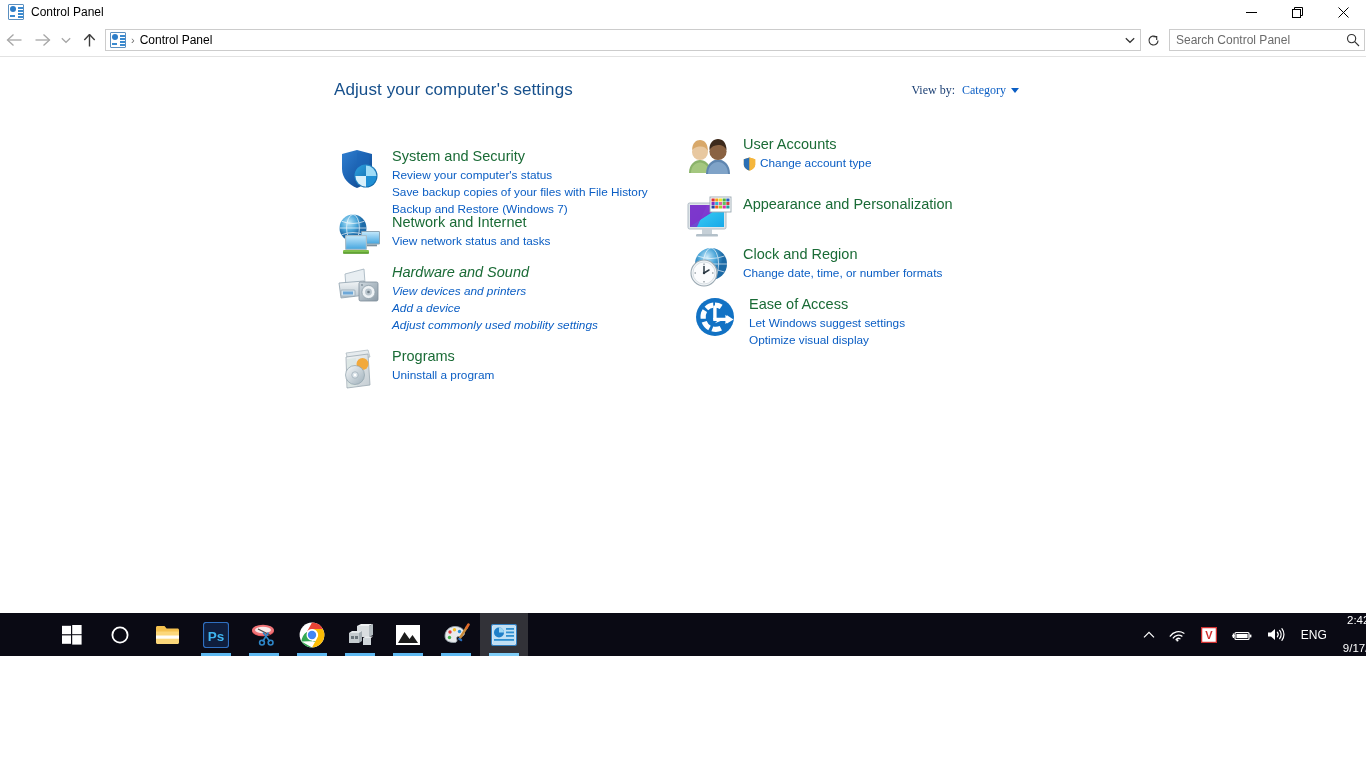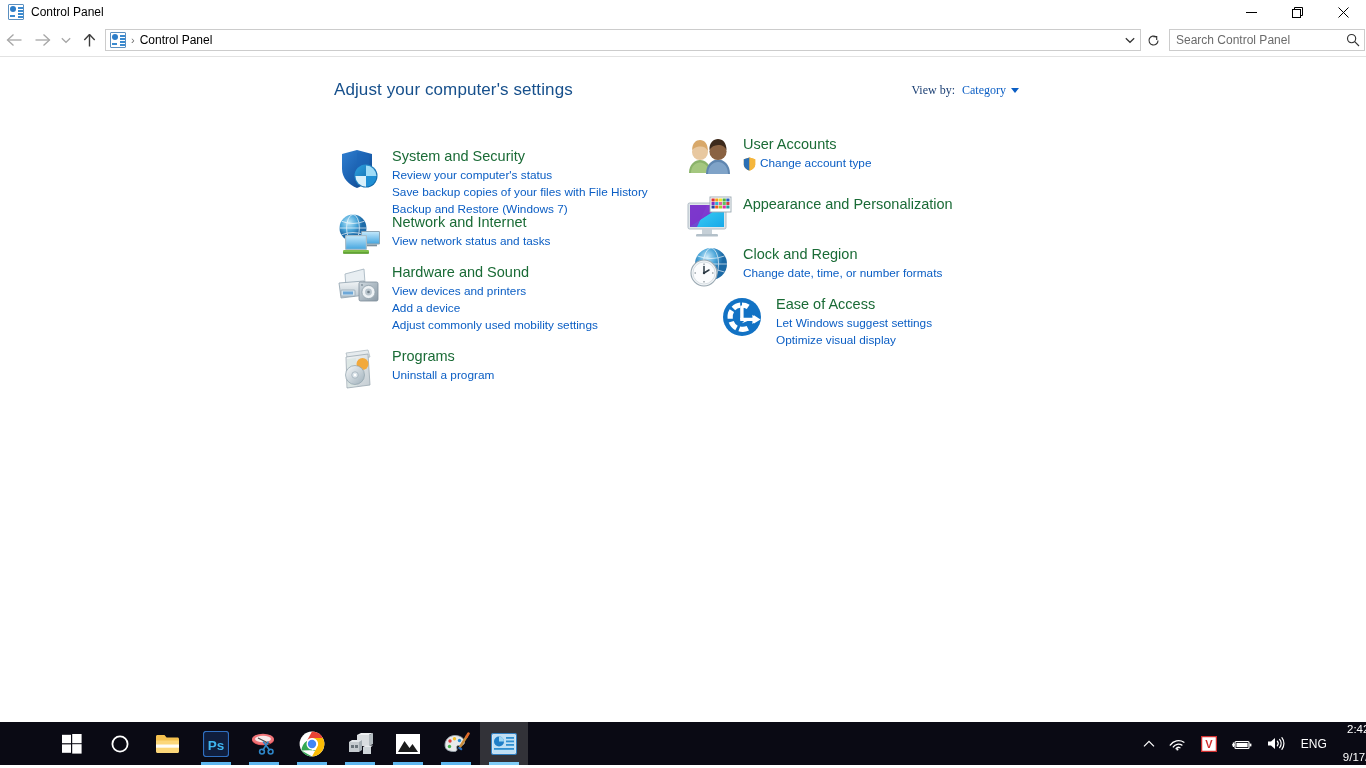--- a/index.html
+++ b/index.html
@@ -8,21 +8,21 @@
     width: 1366px;
     height: 768px;
     overflow: hidden;
     font-family: "Liberation Sans", sans-serif;
     background: #ffffff;
   }
 
   #app {
     position: relative;
     width: 1366px;
-    height: 765px;
+    height: 656px;
     background: #4c1d95;
   }
 
   
   .titlebar {
     position: absolute;
     left: 0; top: 0;
     width: 1366px; height: 24px;
     background: #ffffff;
     display: flex;
@@ -487,21 +487,21 @@
               <rect x="9" y="41.2" width="26" height="1.6" rx="0.8" fill="#5a9a2f"></rect>
             </g>
           </svg>
         </div>
         <div class="cat-body">
           <div class="cat-title">Network and Internet</div>
           <a class="cat-link">View network status and tasks</a>
         </div>
       </div>
 
-      <div class="cat" style="left:334px; top:136px;">
+      <div class="cat" style="left:334px; top:136px;font-style:italic;">
         <div class="cat-icon">
           <svg width="48" height="48" viewBox="0 0 48 48">
             <defs>
               <linearGradient id="prnG" x1="0" y1="0" x2="0" y2="1">
                 <stop offset="0%" stop-color="#f2f5f7"></stop>
                 <stop offset="100%" stop-color="#b9c6cf"></stop>
               </linearGradient>
               <linearGradient id="spkG" x1="0" y1="0" x2="1" y2="1">
                 <stop offset="0%" stop-color="#cfd9e0"></stop>
                 <stop offset="100%" stop-color="#8b9aa6"></stop>
@@ -660,21 +660,21 @@
             <line x1="19" y1="30" x2="24" y2="27" stroke="#2d3b45" stroke-width="1.5" stroke-linecap="round"></line>
             <circle cx="19" cy="30" r="1.2" fill="#2d3b45"></circle>
           </svg>
         </div>
         <div class="cat-body">
           <div class="cat-title">Clock and Region</div>
           <a class="cat-link">Change date, time, or number formats</a>
         </div>
       </div>
 
-      <div class="cat" style="left:718px; top:168px;">
+      <div class="cat" style="left:691px; top:168px;">
         <div class="cat-icon">
           <svg width="48" height="48" viewBox="0 0 48 48">
             <circle cx="24" cy="24" r="19" fill="#1272c4"></circle>
             <circle cx="24" cy="24" r="16.2" fill="#1272c4" stroke="#ffffff" stroke-width="0"></circle>
             <g fill="#ffffff">
               <path d="M24 9.5 a14.5 14.5 0 0 1 7.6 2.2 L28.8 16 a9.6 9.6 0 0 0 -4.8 -1.3 Z"></path>
               <path d="M13.6 13.8 a14.5 14.5 0 0 1 8.6 -4.2 l0 5.2 a9.6 9.6 0 0 0 -5 2.4 Z"></path>
               <path d="M9.6 25.8 a14.5 14.5 0 0 1 2.1 -9.6 l4.3 2.9 a9.6 9.6 0 0 0 -1.2 6.7 Z"></path>
               <path d="M17.3 37.2 a14.5 14.5 0 0 1 -6.6 -7.6 l5 -1.7 a9.6 9.6 0 0 0 4 4.8 Z"></path>
               <path d="M31 37.6 a14.5 14.5 0 0 1 -10.6 0.7 l1.8 -4.9 a9.6 9.6 0 0 0 6.5 -0.4 Z"></path>

